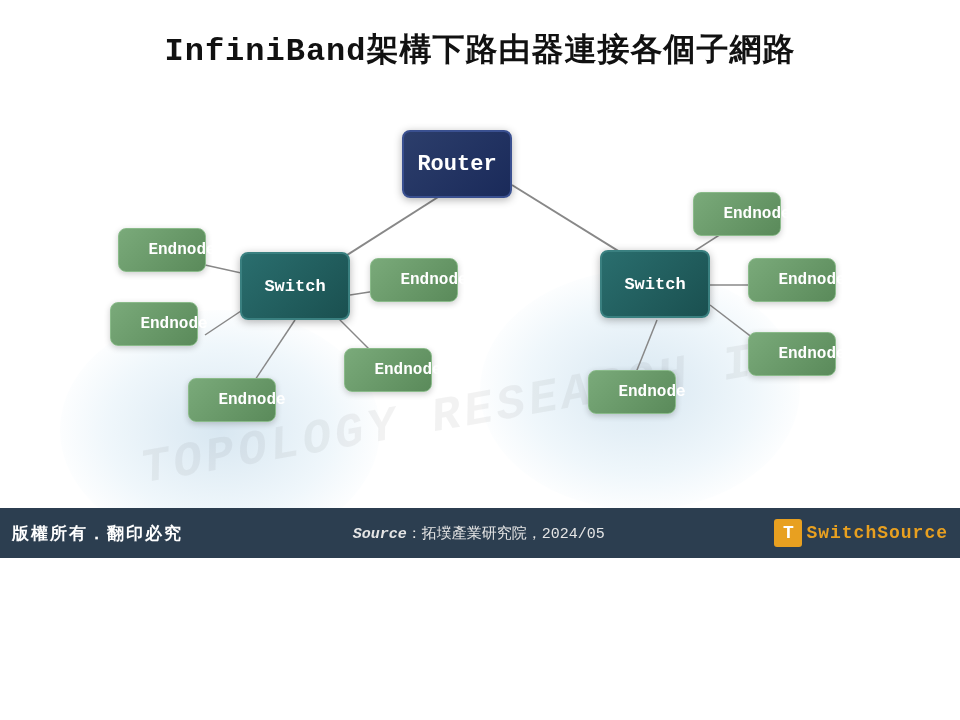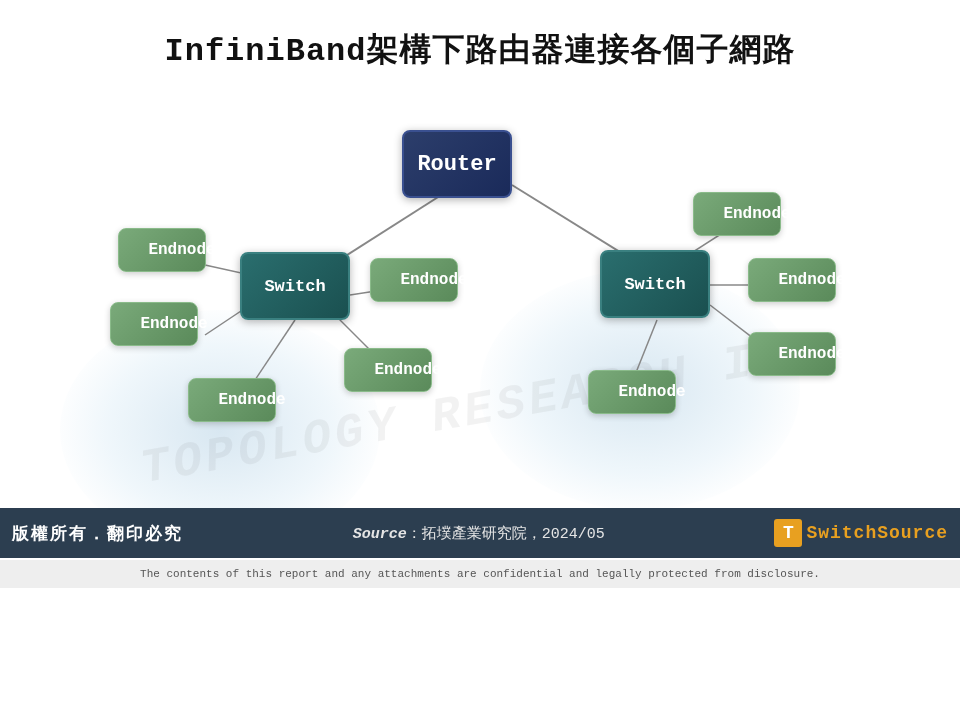--- a/index.html
+++ b/index.html
@@ -328,15 +328,14 @@
     <div class="footer-right">
       <div class="trendforce-logo">
         <div class="trendforce-t">T</div>
         <div class="trendforce-name">
           <span>Switch</span><span>Source</span>
         </div>
       </div>
     </div>
   </div>
 
-  <div class="footer-disclaimer">The contents of this report and any attachments are confidential and legally protected from disclosure.</div>
 
 </div>
 
 </body></html>

